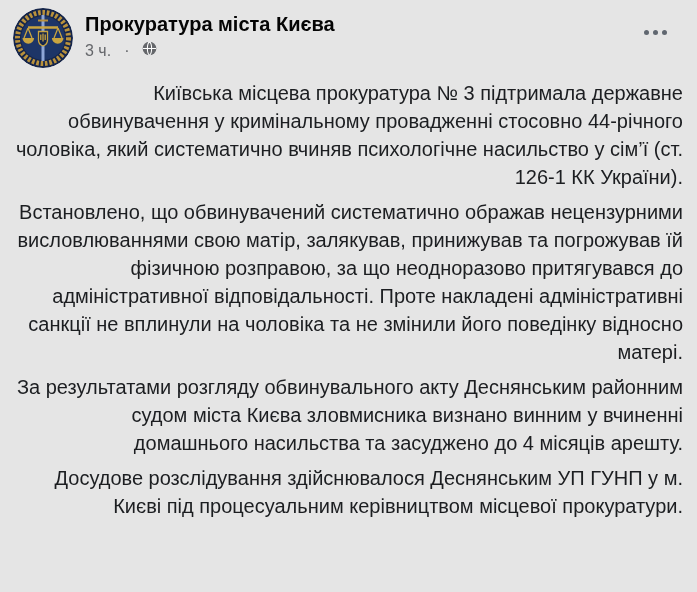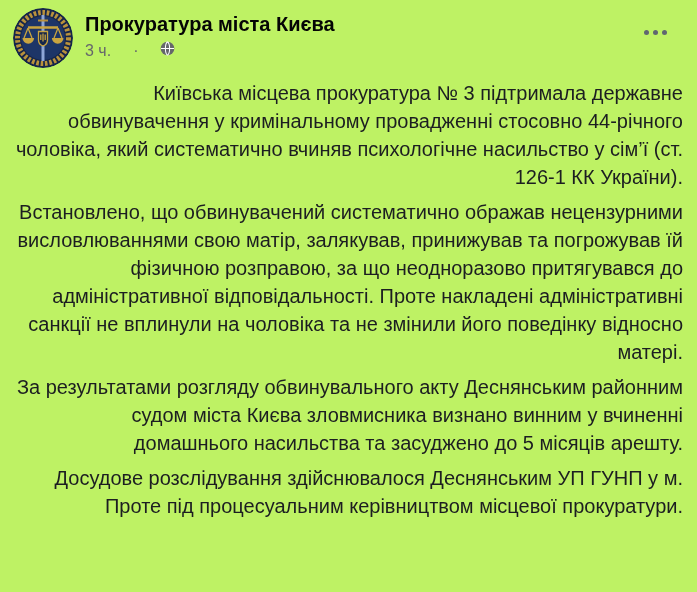--- a/index.html
+++ b/index.html
@@ -1,19 +1,19 @@
 <!DOCTYPE html>
 <html><head>
 <meta charset="utf-8">
 <style>
   * { margin: 0; padding: 0; box-sizing: border-box; }
   html, body { width: 697px; height: 592px; background: #ffffff; overflow: hidden; }
   body { font-family: "Liberation Sans", sans-serif; color: #1c1e21; }
 
-  .post { width: 697px; height: 592px; background: #bef264; }
+  .post { width: 697px; height: 592px; background: #e5e5e5; }
 
   .post-header {
     display: flex;
     align-items: flex-start;
     padding: 8px 14px 0 13px;
   }
   .avatar {
     width: 60px; height: 60px;
     border-radius: 50%;
     overflow: hidden;
@@ -26,21 +26,21 @@
   .page-name {
     font-size: 20px;
     font-weight: 700;
     color: #050505;
     line-height: 25px;
     cursor: pointer;
   }
   .meta-row {
     display: flex;
     align-items: center;
-    gap: 22px;
+    gap: 13px;
     margin-top: 4px;
     font-size: 16px;
     color: #65676b;
     line-height: 19px;
   }
   .meta-row .dot-sep { color: #65676b; }
   .globe { display: inline-block; }
 
   .more-btn {
     margin-left: auto;
@@ -115,17 +115,17 @@
           <span class="dot"></span>
           <span class="dot"></span>
       </span>
     </button>
 
   </div>
 
   <div class="post-body">
     <p>Київська місцева прокуратура № 3 підтримала державне обвинувачення у кримінальному провадженні стосовно 44-річного чоловіка, який систематично вчиняв психологічне насильство у сім’ї (ст. 126-1 КК України).</p>
     <p>Встановлено, що обвинувачений систематично ображав нецензурними висловлюваннями свою матір, залякував, принижував та погрожував їй фізичною розправою, за що неодноразово притягувався до адміністративної відповідальності. Проте накладені адміністративні санкції не вплинули на чоловіка та не змінили його поведінку відносно матері.</p>
-    <p>За результатами розгляду обвинувального акту Деснянським районним судом міста Києва зловмисника визнано винним у вчиненні домашнього насильства та засуджено до 5 місяців арешту.</p>
-    <p>Досудове розслідування здійснювалося Деснянським УП ГУНП у м. Проте під процесуальним керівництвом місцевої прокуратури.</p>
+    <p>За результатами розгляду обвинувального акту Деснянським районним судом міста Києва зловмисника визнано винним у вчиненні домашнього насильства та засуджено до 4 місяців арешту.</p>
+    <p>Досудове розслідування здійснювалося Деснянським УП ГУНП у м. Києві під процесуальним керівництвом місцевої прокуратури.</p>
   </div>
 
 </div>
 
 </body></html>

